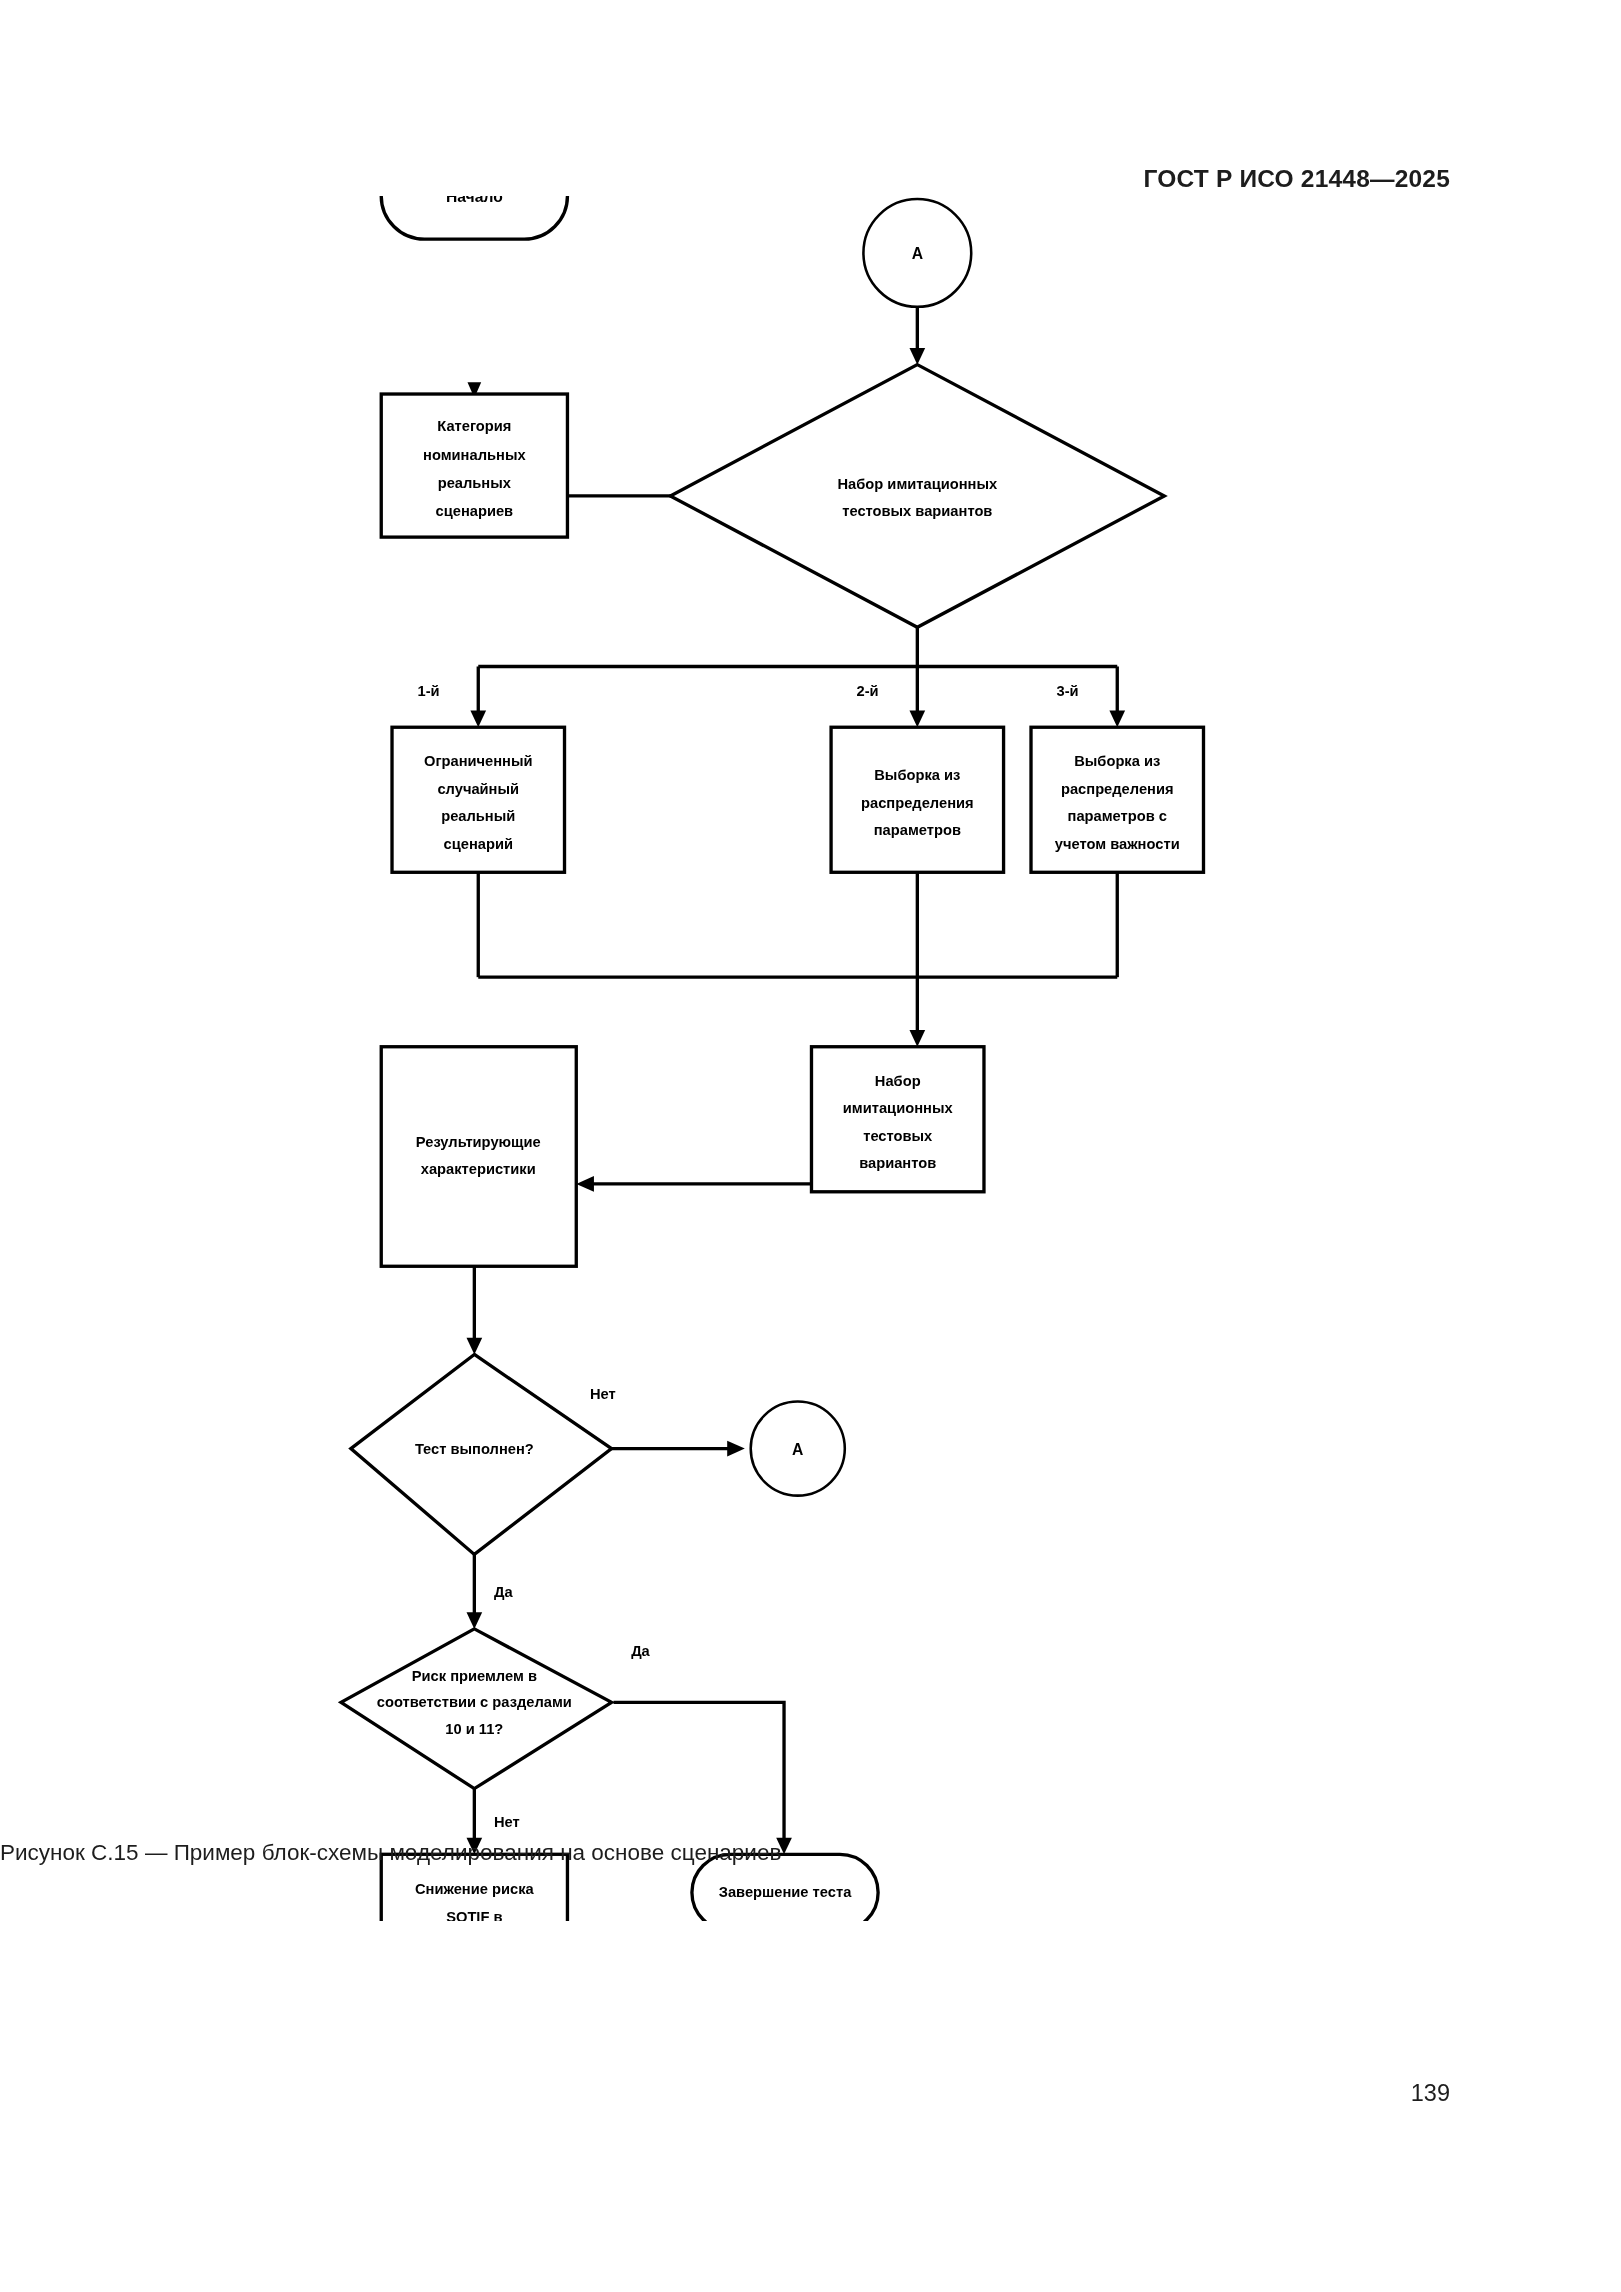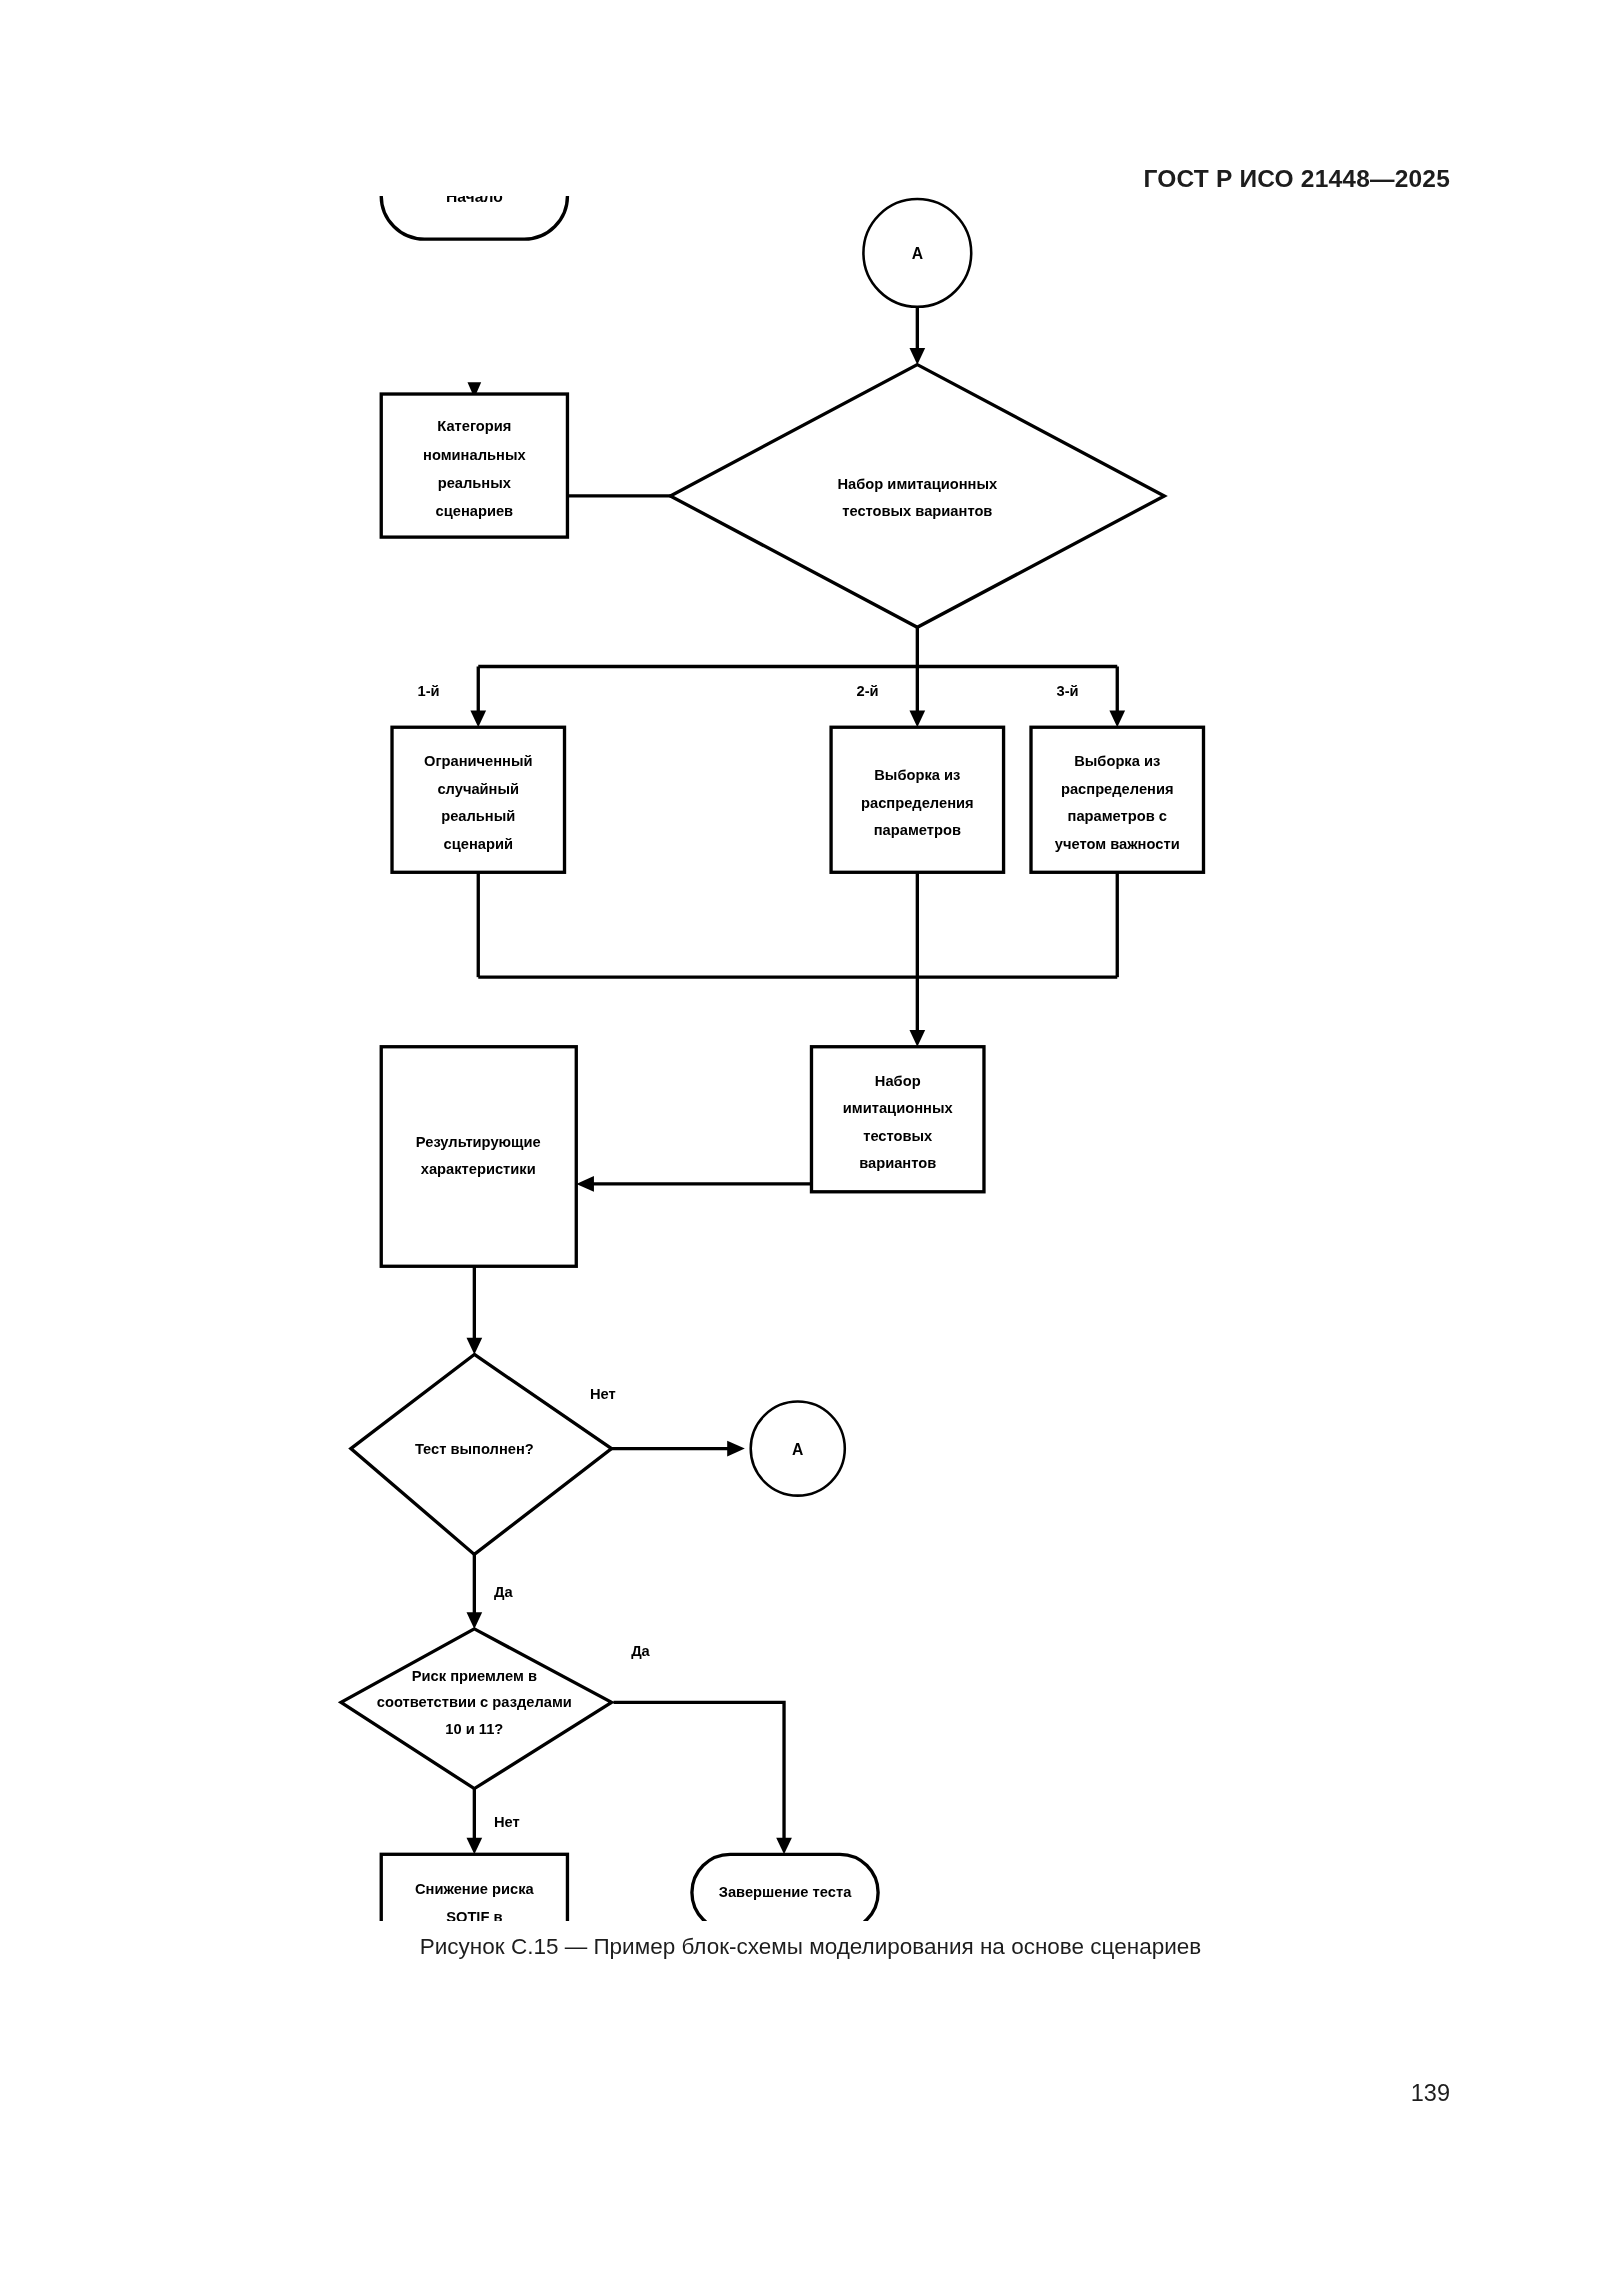--- a/index.html
+++ b/index.html
@@ -92,24 +92,24 @@
     font-size: 15px;
     font-weight: bold;
     fill: #000000;
     text-anchor: start;
     dominant-baseline: middle;
   }
 
   
   .figure-caption {
     position: absolute;
-    top: 1934px;
+    top: 1840px;
     left: 0;
     width: 1621px;
-    text-align: center;
+    text-align: left;
     font-size: 22.5px;
     color: #1d1d1d;
     font-family: "Liberation Sans", sans-serif;
   }
 
   
   .page-number {
     position: absolute;
     top: 2080px;
     right: 171px;

